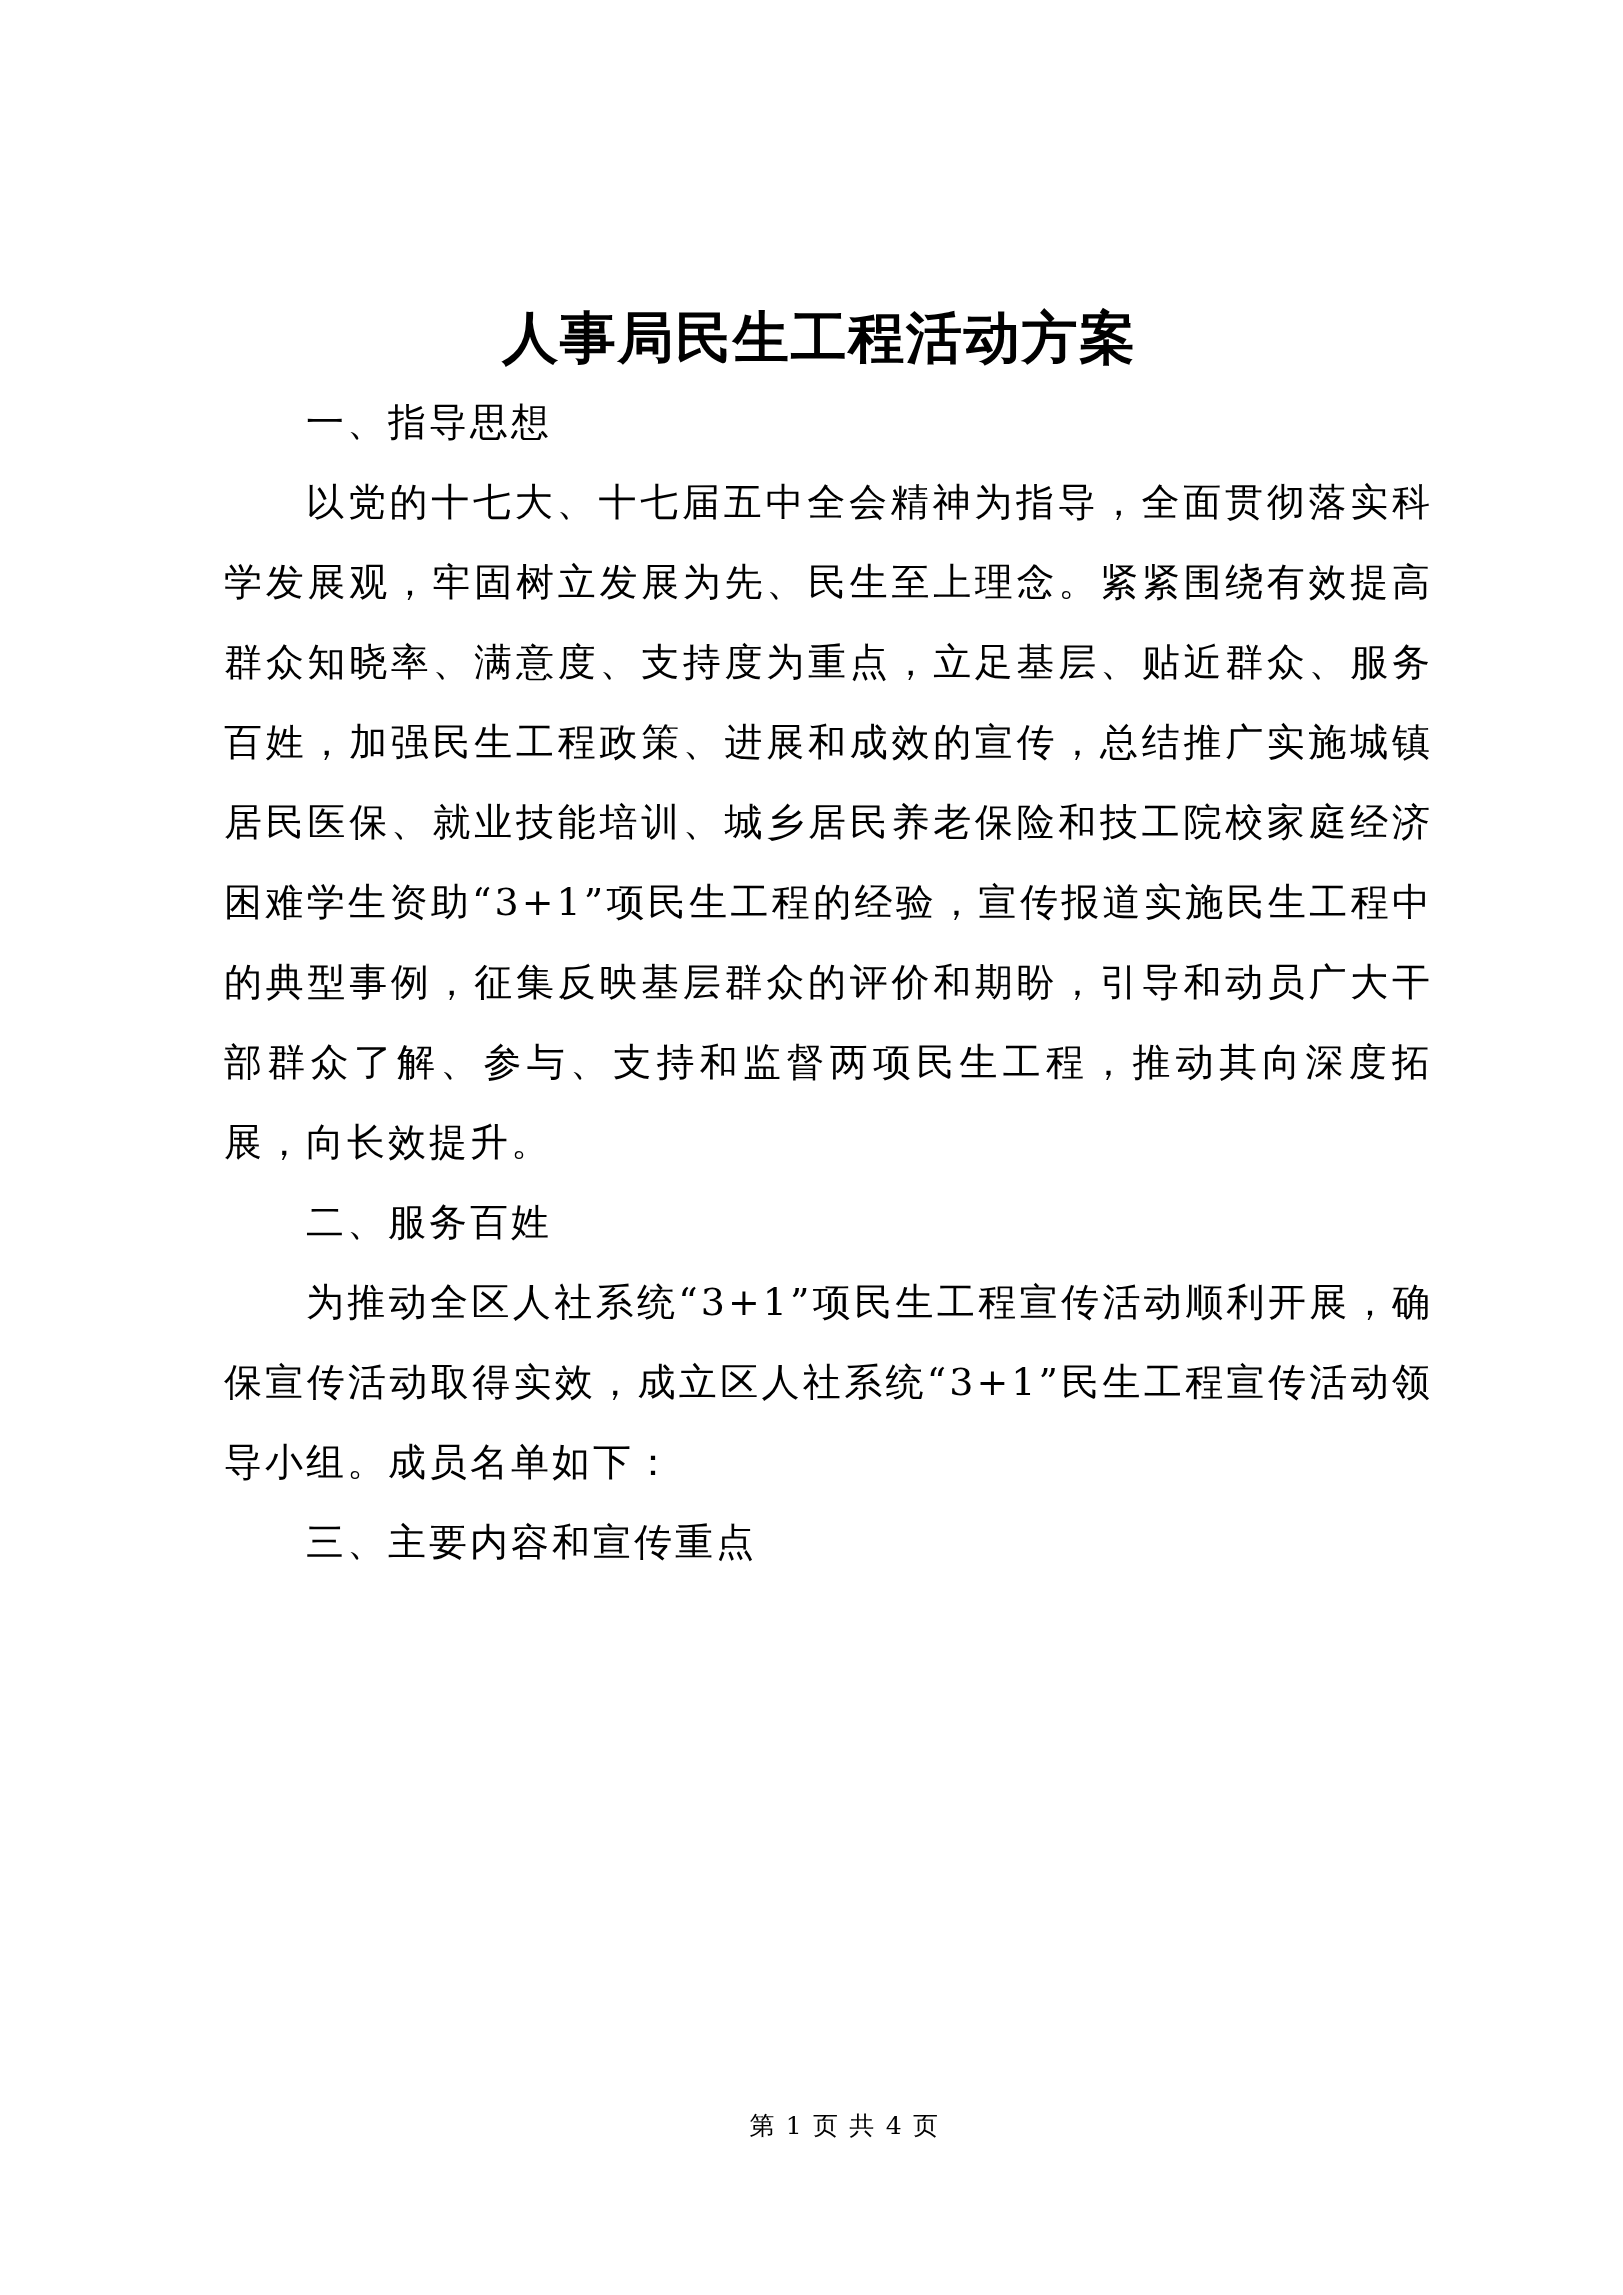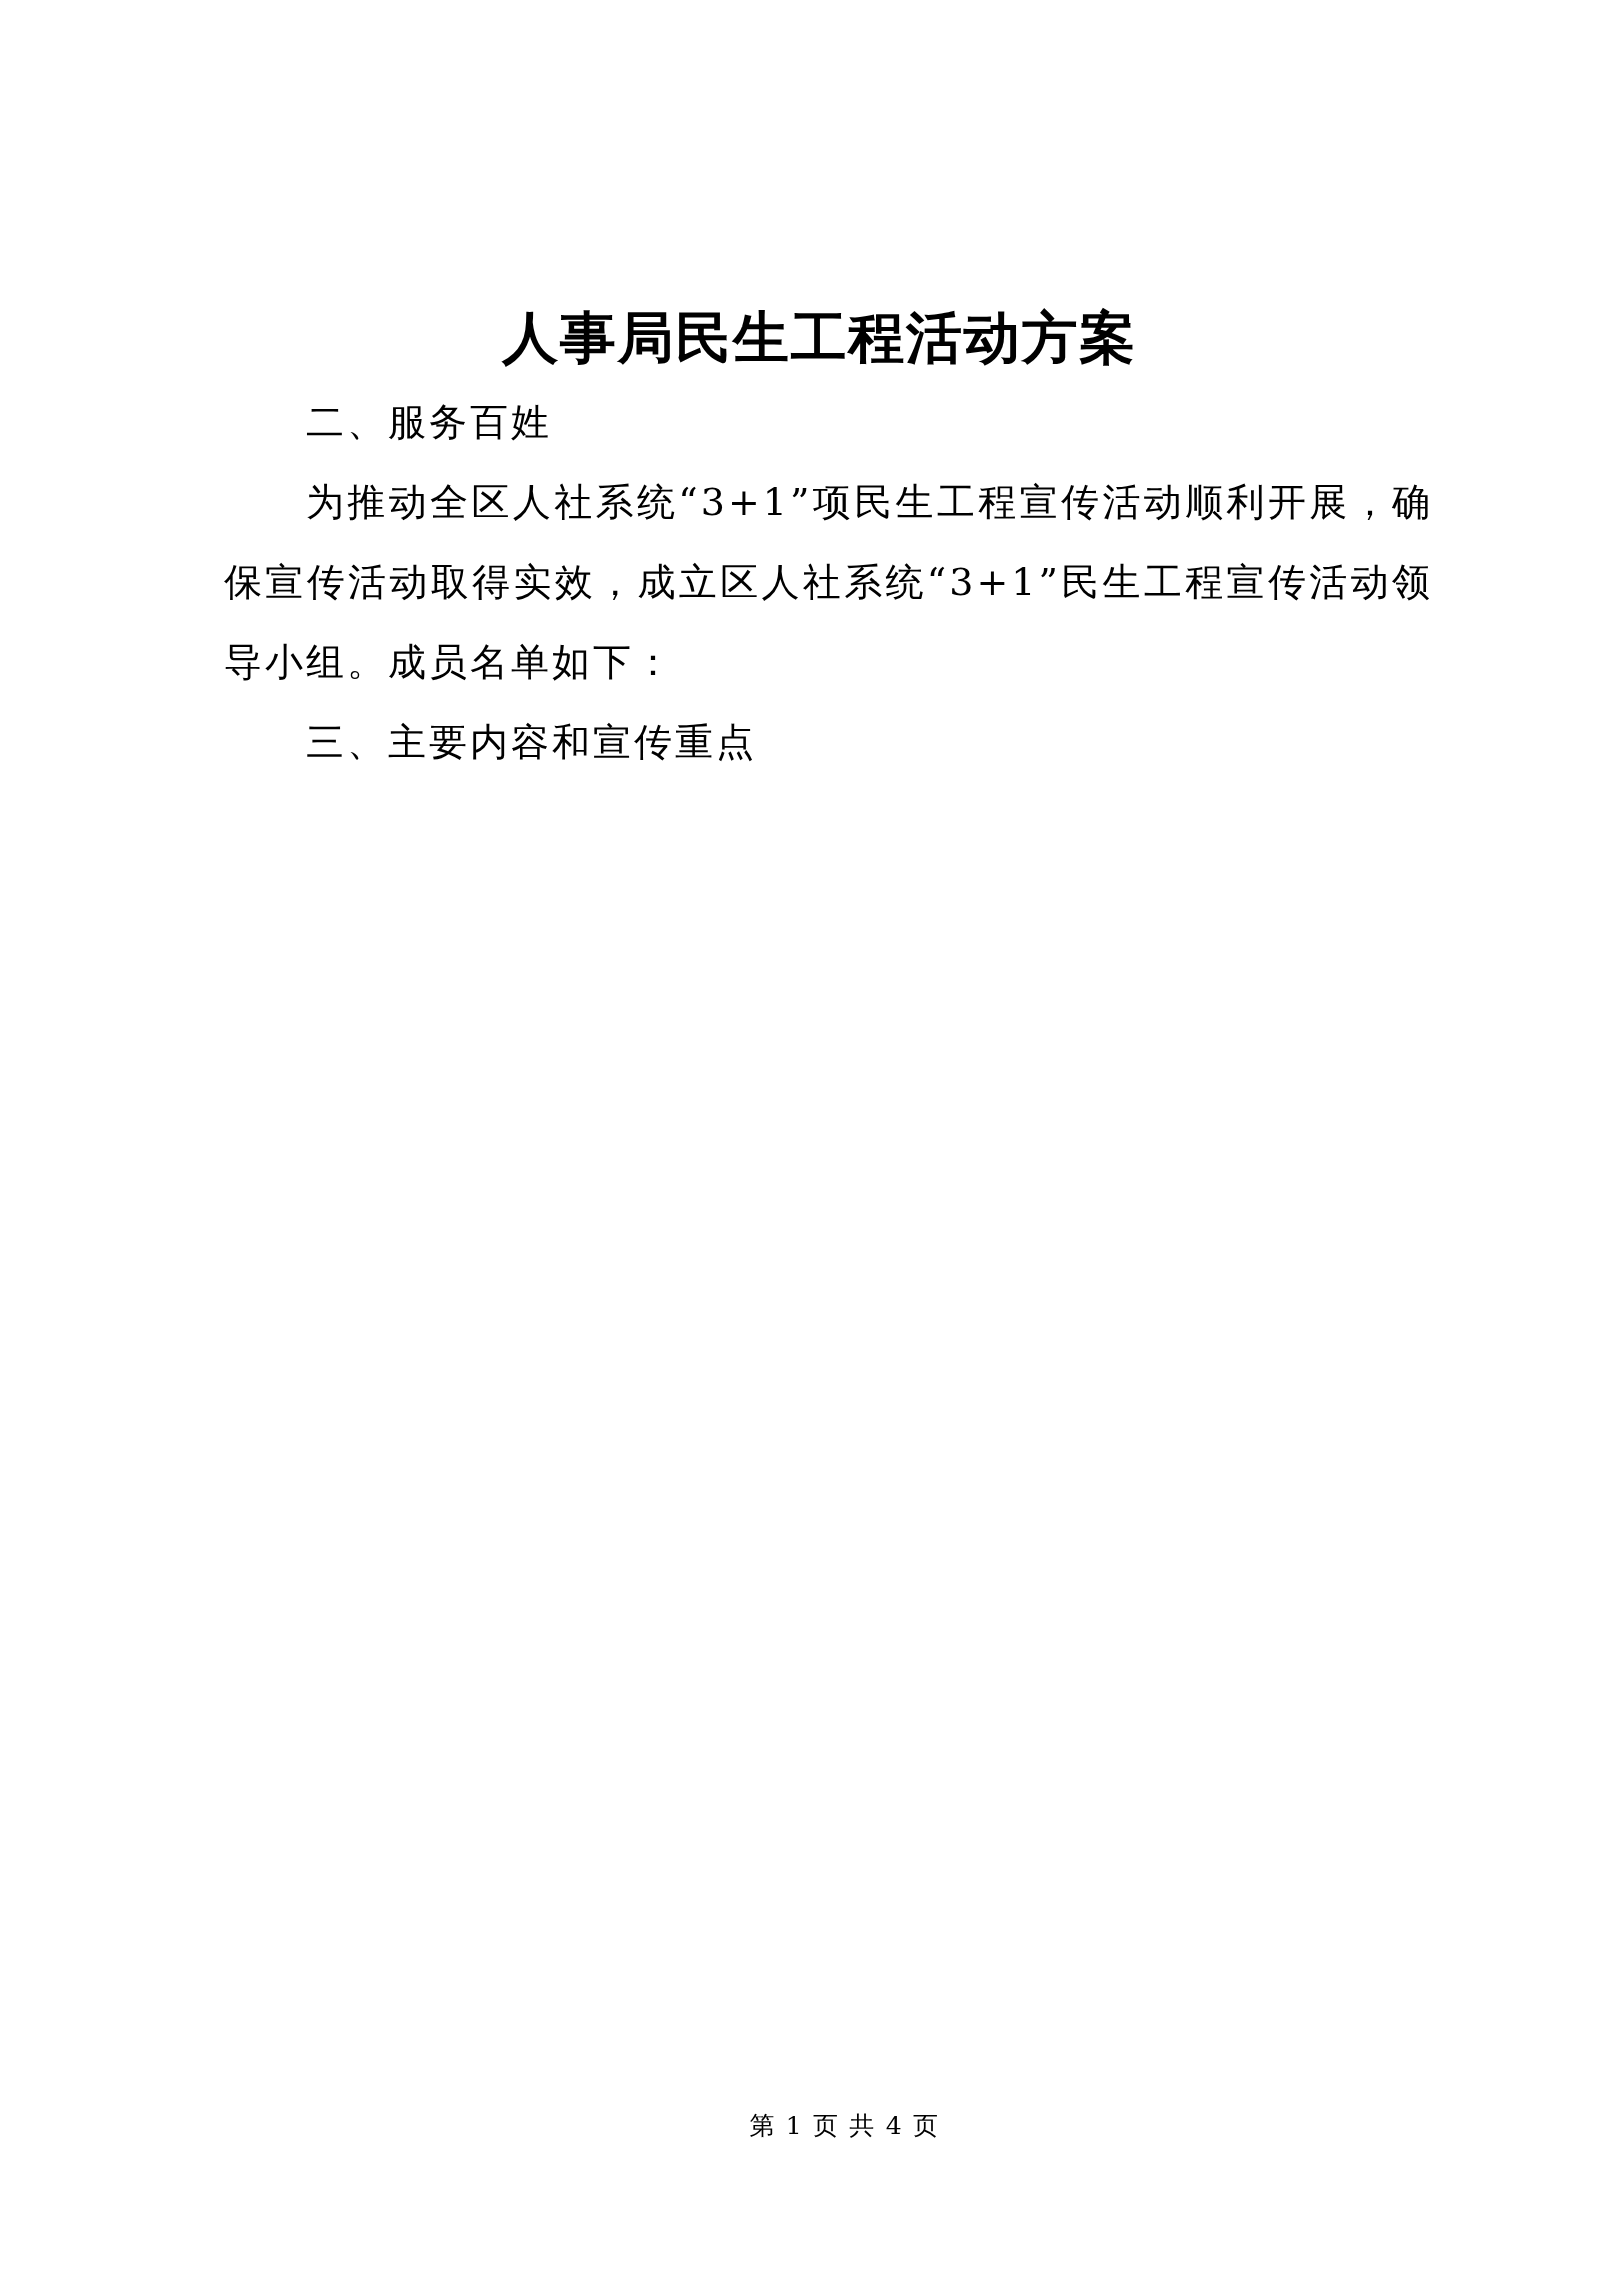--- a/index.html
+++ b/index.html
@@ -65,20 +65,22 @@
       padding-left: 33px;
     }
   </style>
 </head>
 <body>
 
 <div class="page">
   <h1 class="title">人事局民生工程活动方案</h1>
 
   <div class="body">
+    <p class="section">一、指导思想</p>
+    <p>以党的十七大、十七届五中全会精神为指导，全面贯彻落实科学发展观，牢固树立发展为先、民生至上理念。紧紧围绕有效提高群众知晓率、满意度、支持度为重点，立足基层、贴近群众、服务百姓，加强民生工程政策、进展和成效的宣传，总结推广实施城镇居民医保、就业技能培训、城乡居民养老保险和技工院校家庭经济困难学生资助“3+1”项民生工程的经验，宣传报道实施民生工程中的典型事例，征集反映基层群众的评价和期盼，引导和动员广大干部群众了解、参与、支持和监督两项民生工程，推动其向深度拓展，向长效提升。</p>
     <p class="section">二、服务百姓</p>
     <p>为推动全区人社系统“3+1”项民生工程宣传活动顺利开展，确保宣传活动取得实效，成立区人社系统“3+1”民生工程宣传活动领导小组。成员名单如下：</p>
     <p class="section">三、主要内容和宣传重点</p>
   </div>
 
   <div class="footer">第 1 页  共 4 页</div>
 </div>
 
 
 </body></html>

